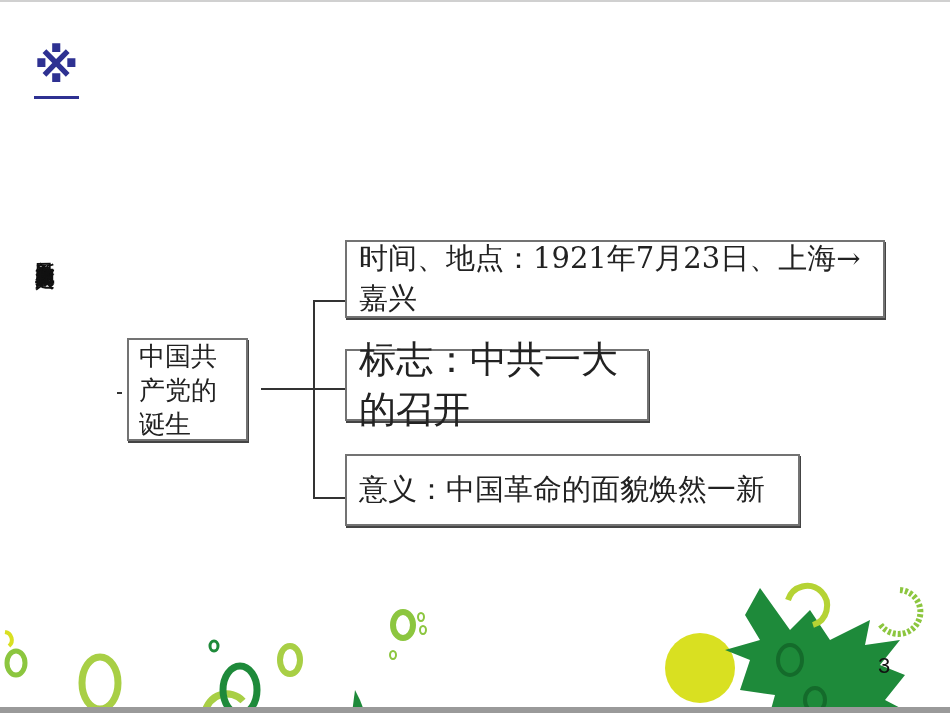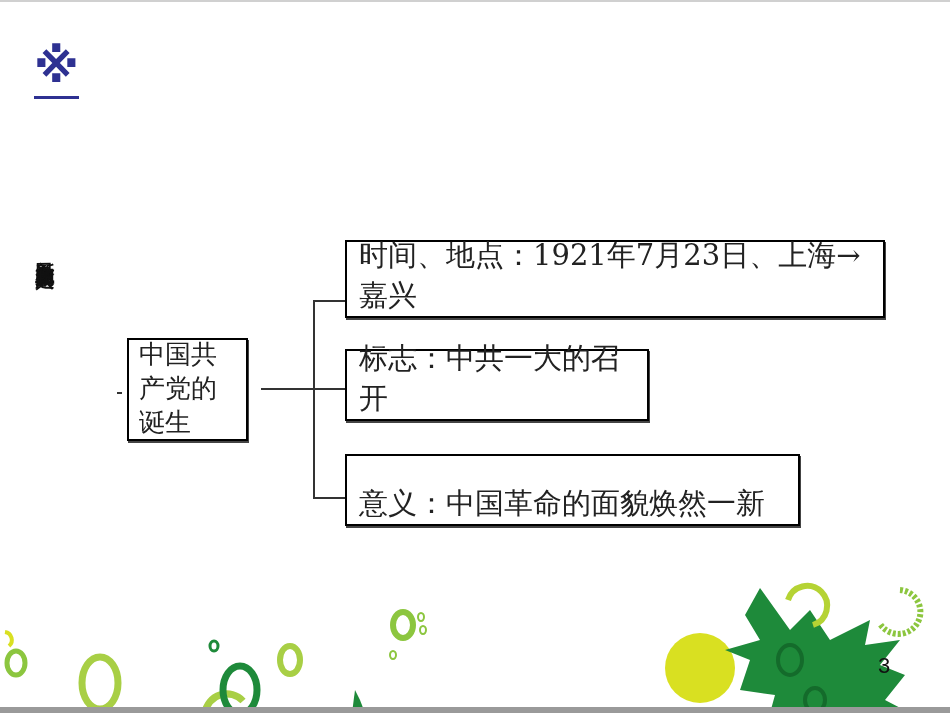--- a/index.html
+++ b/index.html
@@ -3,24 +3,24 @@
 <meta charset="utf-8">
 <style>
   html, body { margin:0; padding:0; }
   body { width:950px; height:713px; position:relative; overflow:hidden; background:#ffffff; font-family:"DejaVu Sans", sans-serif; }
   .topbar { position:absolute; left:0; top:0; width:950px; height:2px; background:#d0d0d0; }
   .bottombar { position:absolute; left:0; bottom:0; width:950px; height:6px; background:#9a9a9a; }
   .title { position:absolute; left:34px; top:38px; display:flex; gap:12px; font-size:46px; font-weight:bold; color:#2e3192; line-height:56px; }
   .title span { border-bottom:3px solid #2e3192; padding-bottom:2px; }
   .vtext { position:absolute; left:34px; top:246px; width:24px; font-size:19px; font-weight:bold; color:#111; writing-mode:vertical-rl; letter-spacing:1px; line-height:24px; }
   .dash { position:absolute; left:117px; top:392px; width:5px; height:2px; background:#333; }
-  .box { position:absolute; background:#fff; border:2px solid #000000; box-shadow:1px 2px 0 #444; color:#222; font-family:"DejaVu Serif", serif; box-sizing:border-box; display:flex; align-items:flex-end; }
+  .box { position:absolute; background:#fff; border:2px solid #737373; box-shadow:1px 2px 0 #444; color:#222; font-family:"DejaVu Serif", serif; box-sizing:border-box; display:flex; align-items:center; }
   .root { left:127px; top:338px; width:121px; height:103px; font-size:26px; line-height:34px; padding:0 10px; justify-content:center; text-align:left; }
   .b1 { left:345px; top:240px; width:540px; height:78px; font-size:29px; padding-left:12px; }
-  .b2 { left:345px; top:349px; width:304px; height:72px; font-size:29px; padding-left:12px; }
+  .b2 { left:345px; top:349px; width:304px; height:72px; font-size:37px; padding-left:12px; }
   .b3 { left:345px; top:454px; width:455px; height:72px; font-size:29px; padding-left:12px; }
   .line { position:absolute; background:#333; }
   .pagenum { position:absolute; left:878px; top:653px; font-size:22px; color:#111; font-family:"Liberation Sans", sans-serif; }
   .deco { position:absolute; left:0; top:570px; }
 </style>
 </head>
 <body>
 
 <div class="topbar"></div>
 

